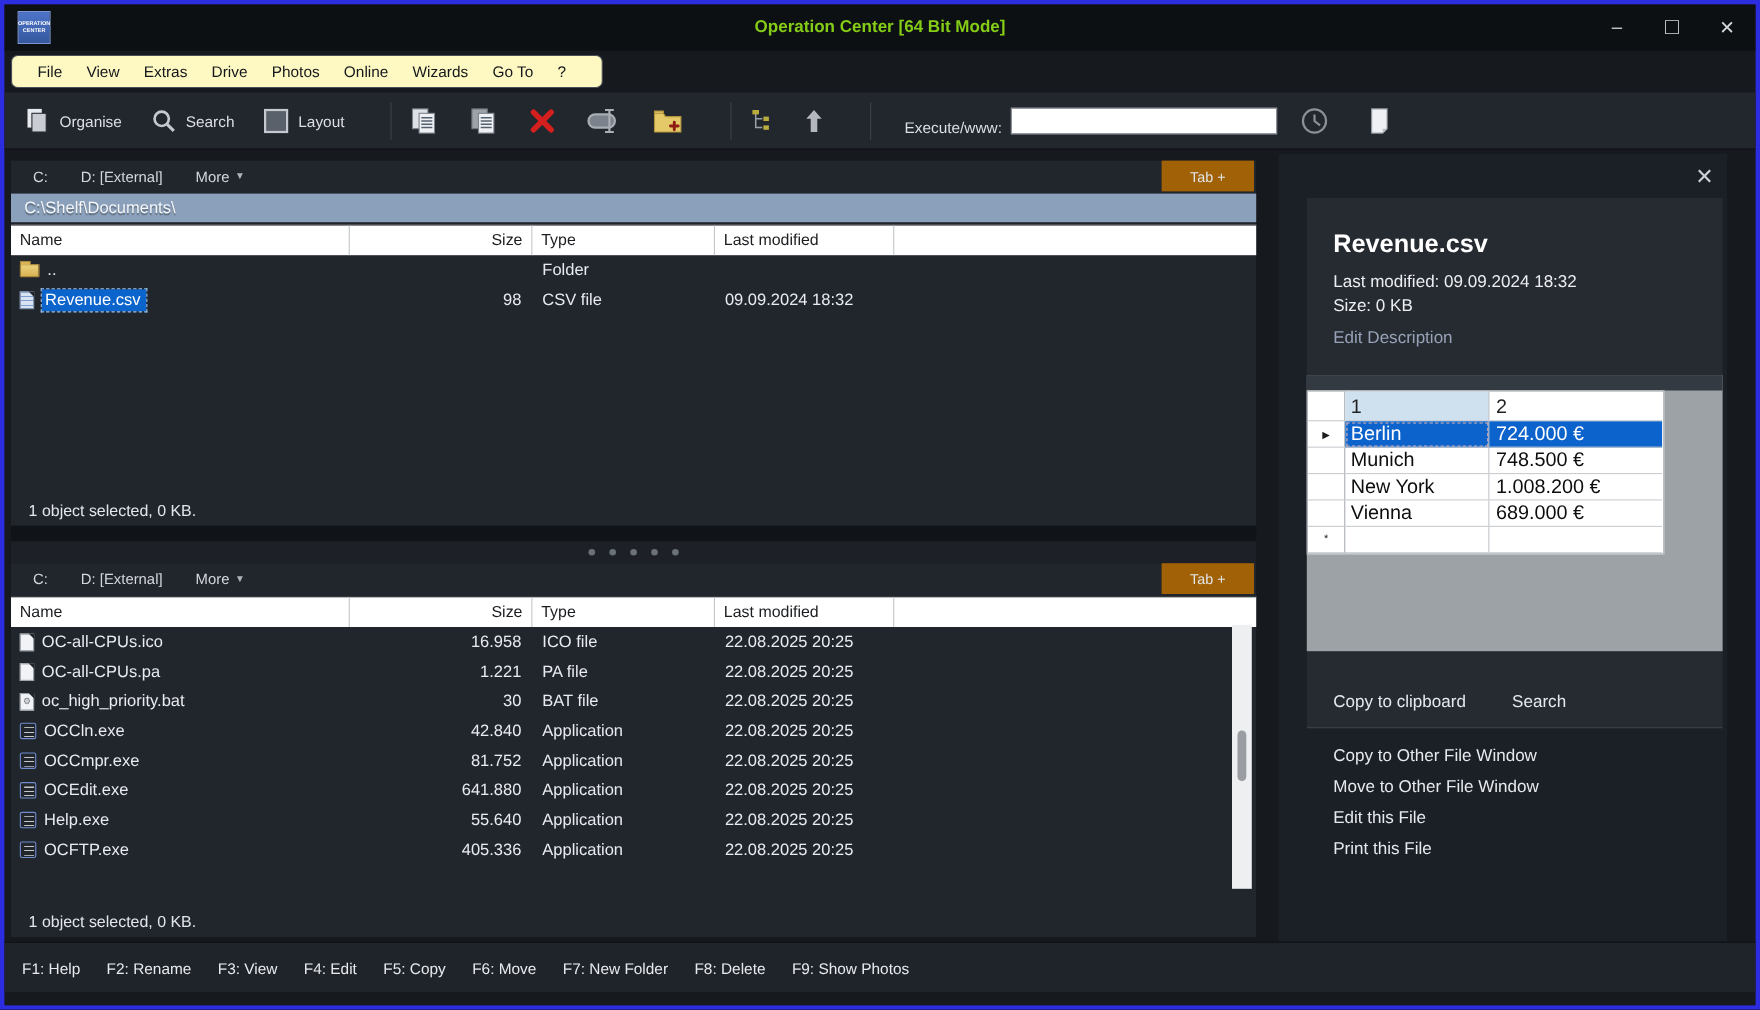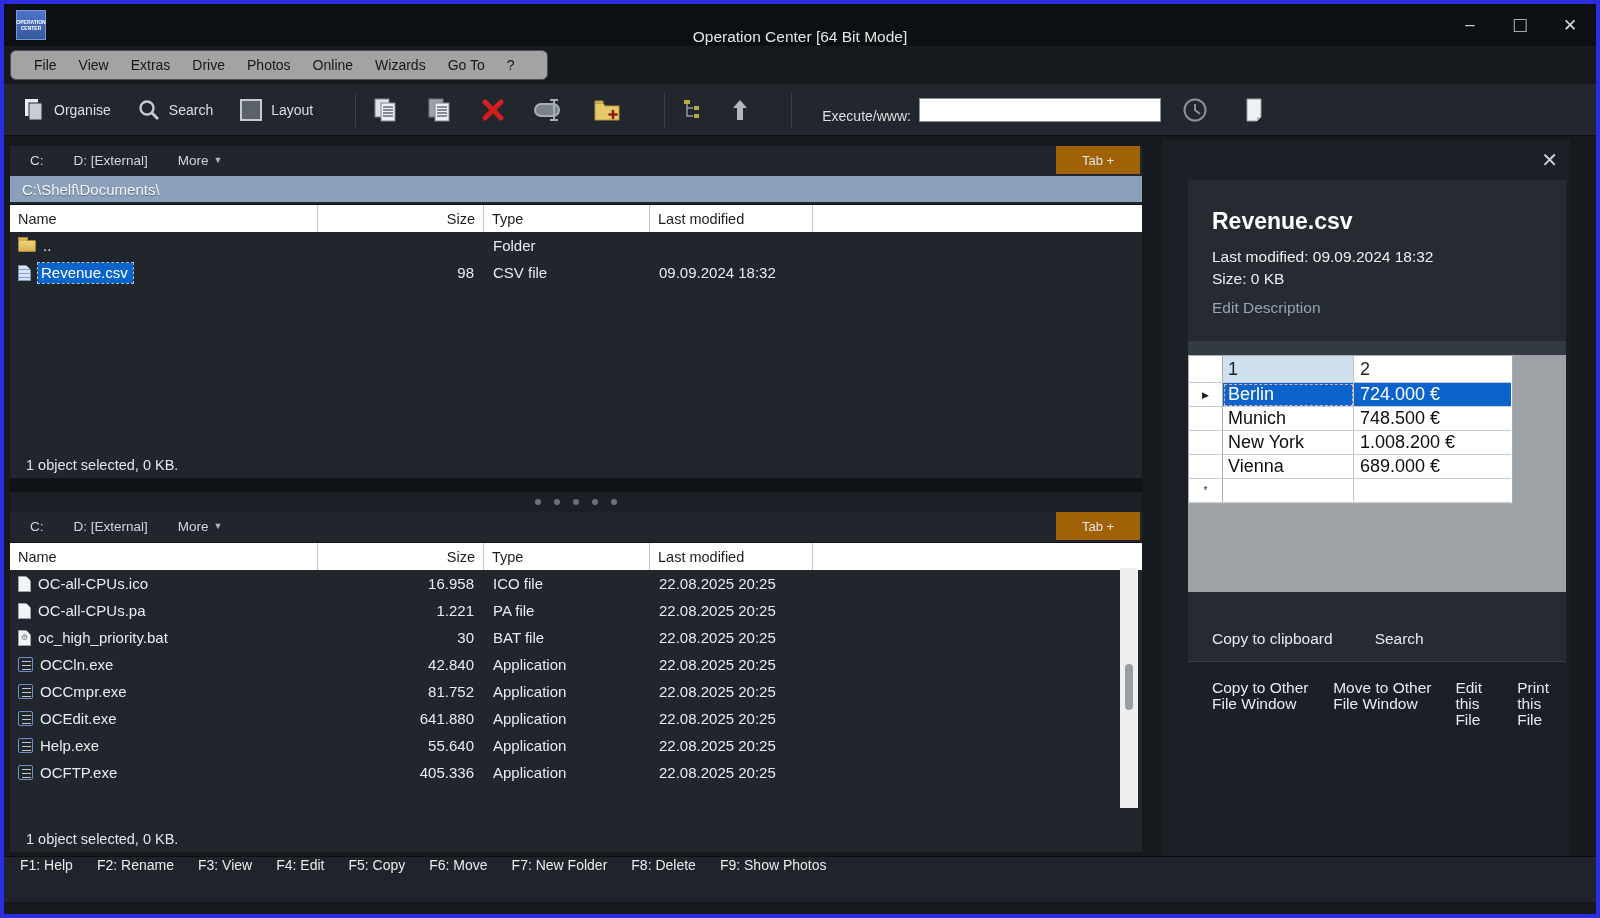--- a/index.html
+++ b/index.html
@@ -10,29 +10,29 @@
     font-family:"Liberation Sans", sans-serif; color:#e7eaee;
   }
   
   .titlebar { position:absolute; left:0; top:0; right:0; height:42px; background:#0d1013; }
   .appicon {
     position:absolute; left:12px; top:6px; width:30px; height:30px;
     background:linear-gradient(180deg,#4d74c9,#35589f); border:1px solid #7b97d8;
     display:flex; flex-direction:column; align-items:center; justify-content:center;
     font-size:5px; font-weight:bold; color:#fff; text-align:center; line-height:6px;
   }
-  .title { position:absolute; left:0; right:0; top:12px; height:42px; line-height:42px;
-    text-align:center; font-size:15.5px; font-weight:normal; color:#e5e5e5; }
+  .title { position:absolute; left:0; right:0; top:0; height:42px; line-height:42px;
+    text-align:center; font-size:15.5px; font-weight:bold; color:#84cc16; }
   .winbtns { position:absolute; right:14px; top:0; height:42px; display:flex; gap:26px; align-items:center; }
   .winbtn { width:24px; height:24px; display:flex; align-items:center; justify-content:center;
     color:#d3d6da; font-size:17px; cursor:default; }
   
   .menubar {
     position:absolute; left:6px; top:46px; width:538px; height:30px;
-    background:#a3a3a3; border:1px solid #494f57; border-radius:6px;
+    background:#fef9c3; border:1px solid #494f57; border-radius:6px;
     display:flex; align-items:center; padding:0 12px; gap:0;
   }
   .menuitem { color:#14171b; font-size:14px; padding:0 11px; }
   
   .toolbar { position:absolute; left:0; top:80px; right:0; height:52px; background:#22262d;
     border-bottom:1px solid #0b0d10; display:flex; align-items:center; padding-left:18px; }
   .tbtn { display:flex; align-items:center; gap:8px; color:#dcdfe3; font-size:14px; margin-right:26px; }
   .tsep { width:1px; height:34px; background:#3c424b; margin:0 16px; }
   .ticon { display:inline-block; }
   .exec-label { color:#dcdfe3; font-size:14px; margin:12px 8px 0 14px; }
@@ -112,26 +112,26 @@
   .pv-c1 { width:131px; border-right:1px solid #c3c6ca; border-bottom:1px solid #c9ccd0;
     font-size:18px; padding:0 0 0 5px; display:flex; align-items:center; flex:0 0 auto; }
   .pv-c2 { width:157px; border-bottom:1px solid #c9ccd0; font-size:18px; padding:0 0 0 6px;
     display:flex; align-items:center; flex:0 0 auto; }
   .pv-row.head .pv-c1 { background:#cfe1ef; }
   .pv-row.head .pv-c1, .pv-row.head .pv-c2 { font-size:18px; color:#1f2123; }
   .pv-row.sel .pv-c1, .pv-row.sel .pv-c2 { background:#0c63cb; color:#fff; }
   .pv-row.sel .pv-c1 { outline:1px dashed #d8b3b3; outline-offset:-2px; }
   .pv-arrow { font-size:9px; }
   .actions { position:absolute; left:24px; top:450px; display:flex; gap:42px; font-size:15.5px; color:#e6e9ed; }
-  .filelinks { position:absolute; left:50px; top:540px; display:flex; flex-direction:row; gap:12px;
+  .filelinks { position:absolute; left:50px; top:540px; display:flex; flex-direction:column; gap:12px;
     font-size:15.5px; color:#e6e9ed; }
   .filelinks span { line-height:16px; }
   
   .fnbar { position:absolute; left:0; right:0; top:852px; height:46px; background:#1f242b;
-    border-top:1px solid #0b0d10; display:flex; align-items:flex-start; padding-left:16px; gap:24px;
+    border-top:1px solid #0b0d10; display:flex; align-items:center; padding-left:16px; gap:24px;
     font-size:14px; color:#e8eaed; }
   
   svg { display:block; }
 </style>
 </head>
 <body>
 
 <div class="app">
 
   <div class="titlebar">

